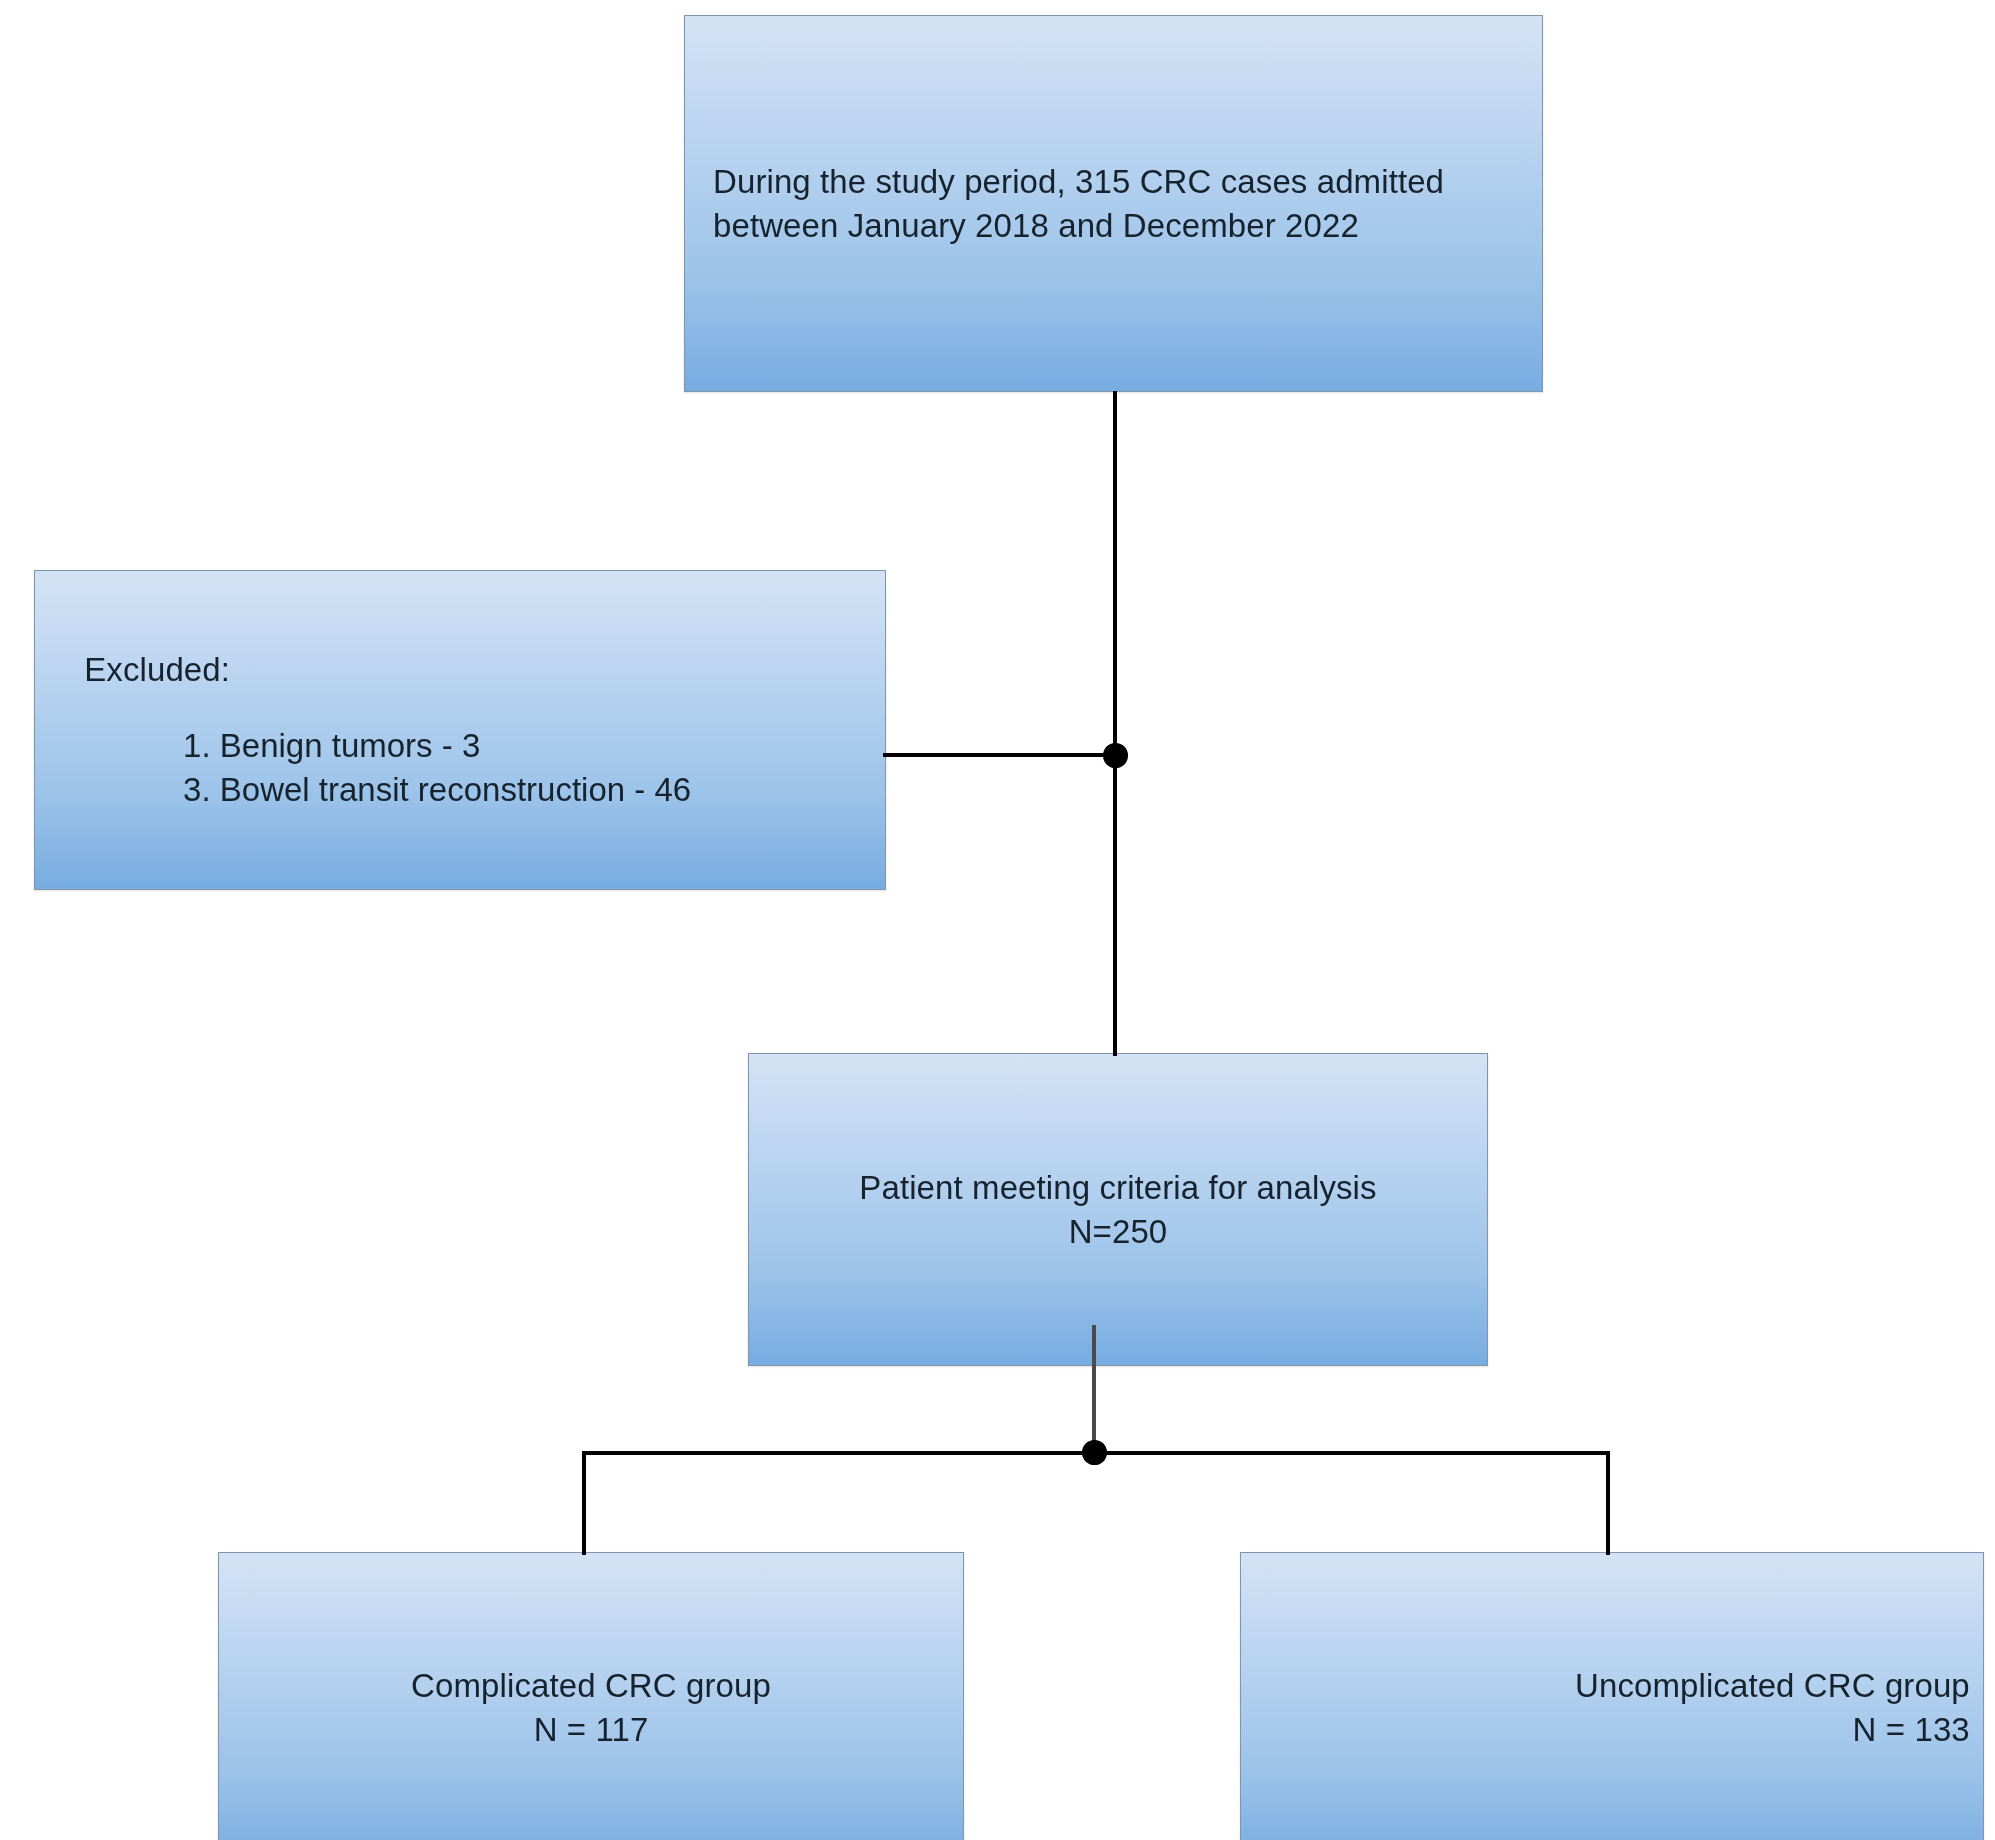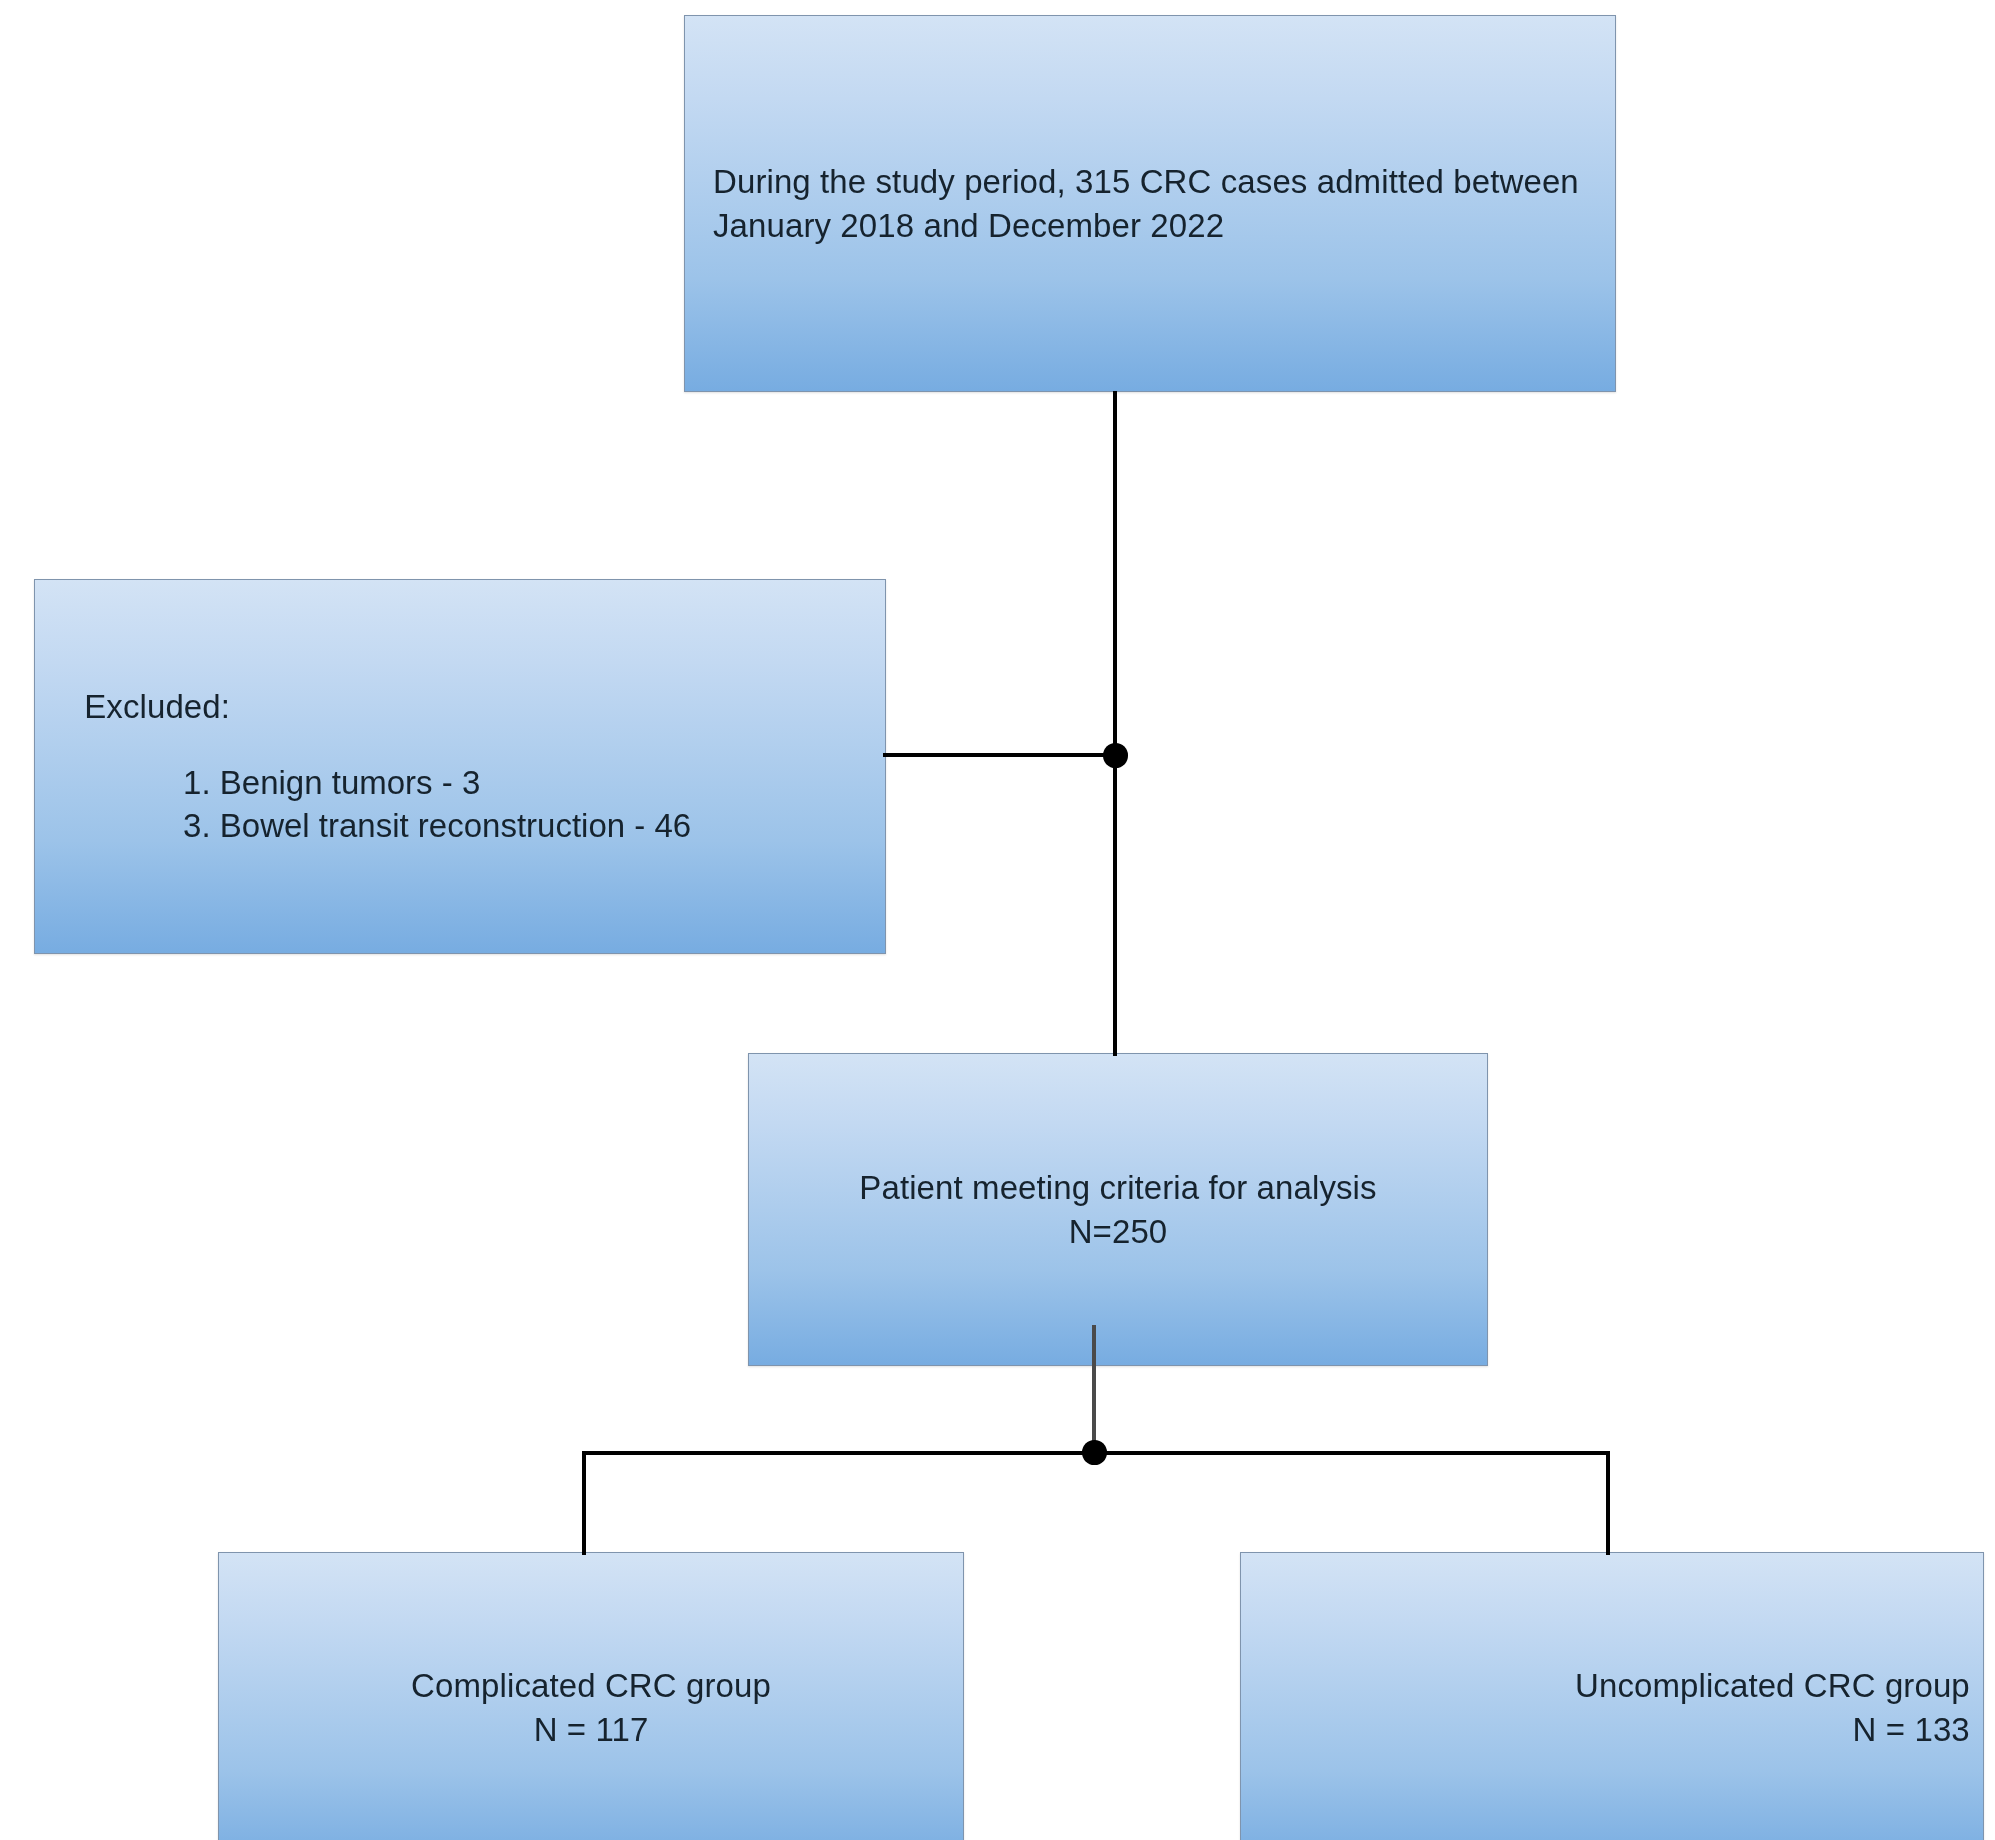--- a/index.html
+++ b/index.html
@@ -20,29 +20,28 @@
   }
   .node .txt{
     font-size:33px;
     line-height:1.33;
     letter-spacing:0.1px;
     white-space:pre-wrap;
   }
 
   
   #node-source{
-    left:684px; top:15px; width:932px; height:377px;
+    left:684px; top:15px; width:859px; height:377px;
     padding:0 28px;
   }
   #node-source .txt{ text-align:left; }
 
   #node-excluded{
-    left:34px; top:570px; width:852px; height:375px;
+    left:34px; top:570px; width:852px; height:320px;
     padding:0 24.6px;
-    margin-top:9px;
   }
   #node-excluded .txt{ text-align:left; }
   #node-excluded .heading{ margin:0 0 32px 24.6px; }
   #node-excluded ol{
     margin:0; padding:0 0 0 114px; list-style:decimal;
   }
   #node-excluded ol li{
     font-size:33px; line-height:1.33; padding-left:9.5px;
   }
 

